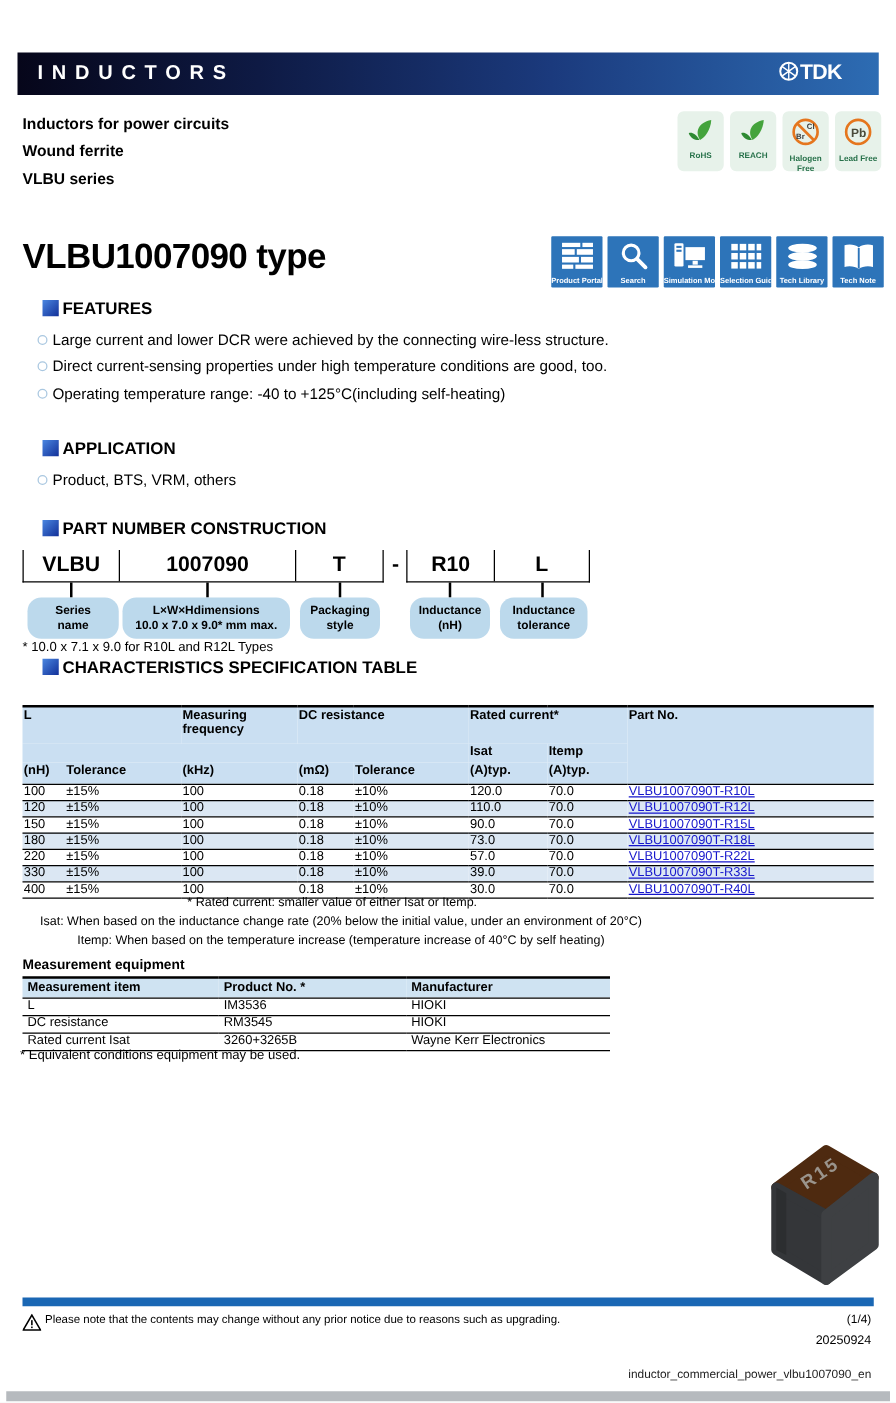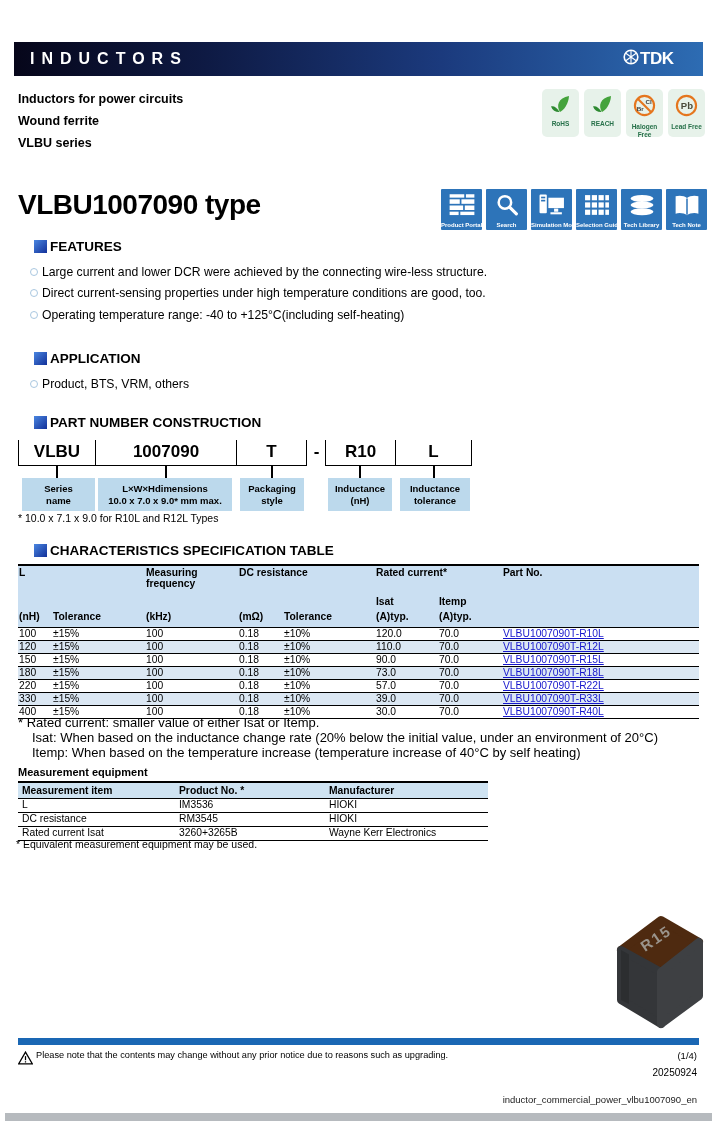--- a/index.html
+++ b/index.html
@@ -32,32 +32,32 @@
   .bullet-item { display:flex; align-items:center; height:21.5px; font-size:12.2px; color:#000; }
   .bullet-item .dot { width:8px; height:8px; border:1.5px solid #a9c7e0; border-radius:50%; margin-right:4px; flex:none; }
 
   
   .pn-group { position:absolute; top:440px; height:26px; display:flex; border-left:1.5px solid #000; border-right:1.5px solid #000; border-bottom:1.5px solid #000; }
   .pn-cell { font-size:17px; font-weight:bold; text-align:center; line-height:24px; }
   .pn-cell + .pn-cell { border-left:1.5px solid #000; }
   .pn-dash { position:absolute; top:440px; left:308px; width:17px; font-size:17px; font-weight:bold; text-align:center; line-height:24px; }
   .pn-conn { position:absolute; top:466px; width:1.5px; height:12px; background:#000; }
   .pn-label { position:absolute; top:478px; height:33px; background:#bcd9ec; display:flex; flex-direction:column;
-              align-items:center; justify-content:center; font-size:9.5px; font-weight:bold; text-align:center; line-height:12px; }
+              align-items:center; justify-content:center; font-size:9.5px; font-weight:bold; text-align:center; line-height:12px;border-radius:11px; }
   .pn-foot { position:absolute; left:18px; top:512px; font-size:10.5px; color:#000; }
 
   
   .spec { position:absolute; left:18px; top:564px; width:681px; border-collapse:collapse; border-top:2px solid #000; font-size:10.3px; }
   .spec thead td { background:#cadff2; font-weight:bold; vertical-align:top; padding:1px 2px 0 1px; }
   .spec thead tr.units td { border-bottom:1.5px solid #000; }
   .spec thead td.pn-col { border-bottom:1.5px solid #000; }
   .spec tbody td { border-bottom:1px solid #000; height:11.5px; line-height:11px; padding:0.5px 2px 0.5px 1px; }
   .spec tbody tr.alt td { background:#dbe7f3; }
   .plink { color:#1616cc; text-decoration:underline; cursor:pointer; }
-  .spec-fn { position:absolute; left:18px; top:715px; font-size:13px; line-height:15px; color:#000; }
+  .spec-fn { position:absolute; left:18px; top:715px; font-size:10px; line-height:15px; color:#000;text-align:center; }
   .spec-fn .ind { margin-left:14px; }
 
   
   .meas-title { position:absolute; left:18px; top:766px; font-size:11px; font-weight:bold; }
   .meas { position:absolute; left:18px; top:781px; width:470px; border-collapse:collapse; border-top:2px solid #000; font-size:10.3px; }
   .meas thead td { background:#cfe3f2; font-weight:bold; height:16px; padding:1px 2px 1px 4px; border-bottom:1.5px solid #000; }
   .meas tbody td { height:12px; line-height:12px; padding:0.5px 2px 0.5px 4px; border-bottom:1px solid #000; }
   .meas-fn { position:absolute; left:16px; top:838px; font-size:10.5px; }
 
   
@@ -282,21 +282,21 @@
   <div class="pn-label" style="left:328px; width:64px;">
     <span>Inductance</span>
       <span>(nH)</span>
   </div>
   <div class="pn-label" style="left:400px; width:70px;">
     <span>Inductance</span>
       <span>tolerance</span>
   </div>
   <div class="pn-foot">* 10.0 x 7.1 x 9.0 for R10L and R12L Types</div>
 
-  <div class="sec" style="left:14px; top:543px;">
+  <div class="sec" style="left:14px; top:526px;">
     <span class="sq"></span>
     <span>CHARACTERISTICS SPECIFICATION TABLE</span>
   </div>
 
   <table class="spec">
     <colgroup>
       <col style="width:34px">
         <col style="width:93px">
         <col style="width:93px">
         <col style="width:45px">
@@ -433,21 +433,21 @@
           <td>RM3545</td>
           <td>HIOKI</td>
         </tr>
       <tr>
           <td>Rated current Isat</td>
           <td>3260+3265B</td>
           <td>Wayne Kerr Electronics</td>
         </tr>
     </tbody>
   </table>
-  <div class="meas-fn">* Equivalent measurement equipment may be used.</div>
+  <div class="meas-fn">* Equivalent conditions equipment may be used.</div>
 
   <div class="product">
     <svg width="120" height="140" viewBox="0 0 120 140">
       <g stroke-linejoin="round">
         <polygon points="26,50 66,20 104,42 66,72" fill="#4e2a10" stroke="#4e2a10" stroke-width="8"></polygon>
         <polygon points="26,50 66,72 66,124 26,100" fill="#343639" stroke="#343639" stroke-width="8"></polygon>
         <polygon points="66,72 104,42 104,96 66,124" fill="#3e4043" stroke="#3e4043" stroke-width="8"></polygon>
         <polygon points="26,50 34,54.5 34,104 26,100" fill="#2c2e30"></polygon>
       </g>
       <text transform="translate(50,52) rotate(-34)" font-size="15" font-weight="bold" fill="#9a948c" letter-spacing="2">R15</text>

